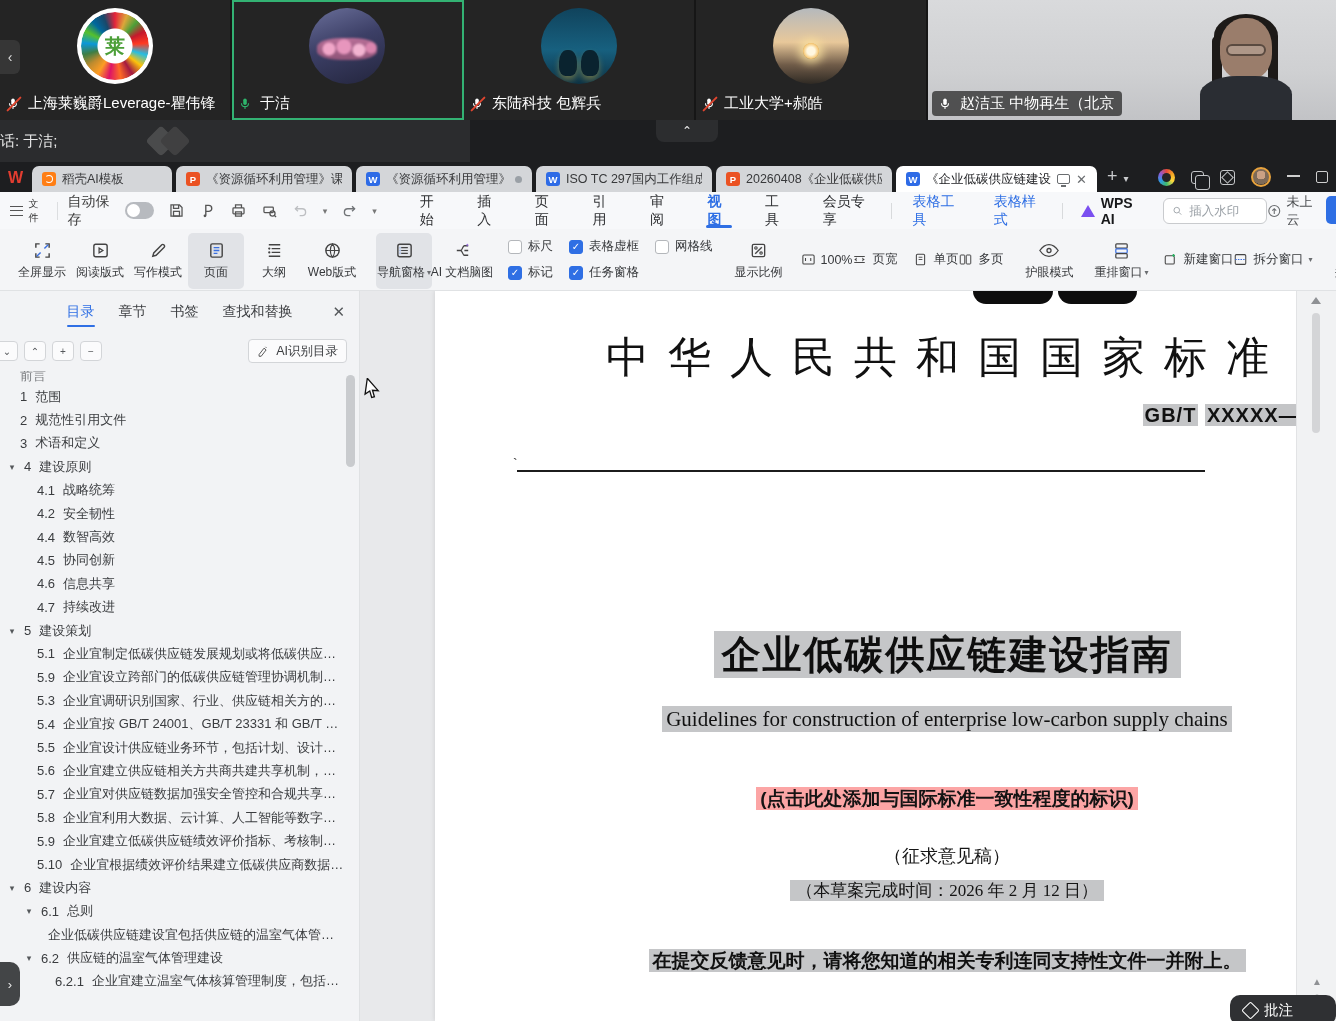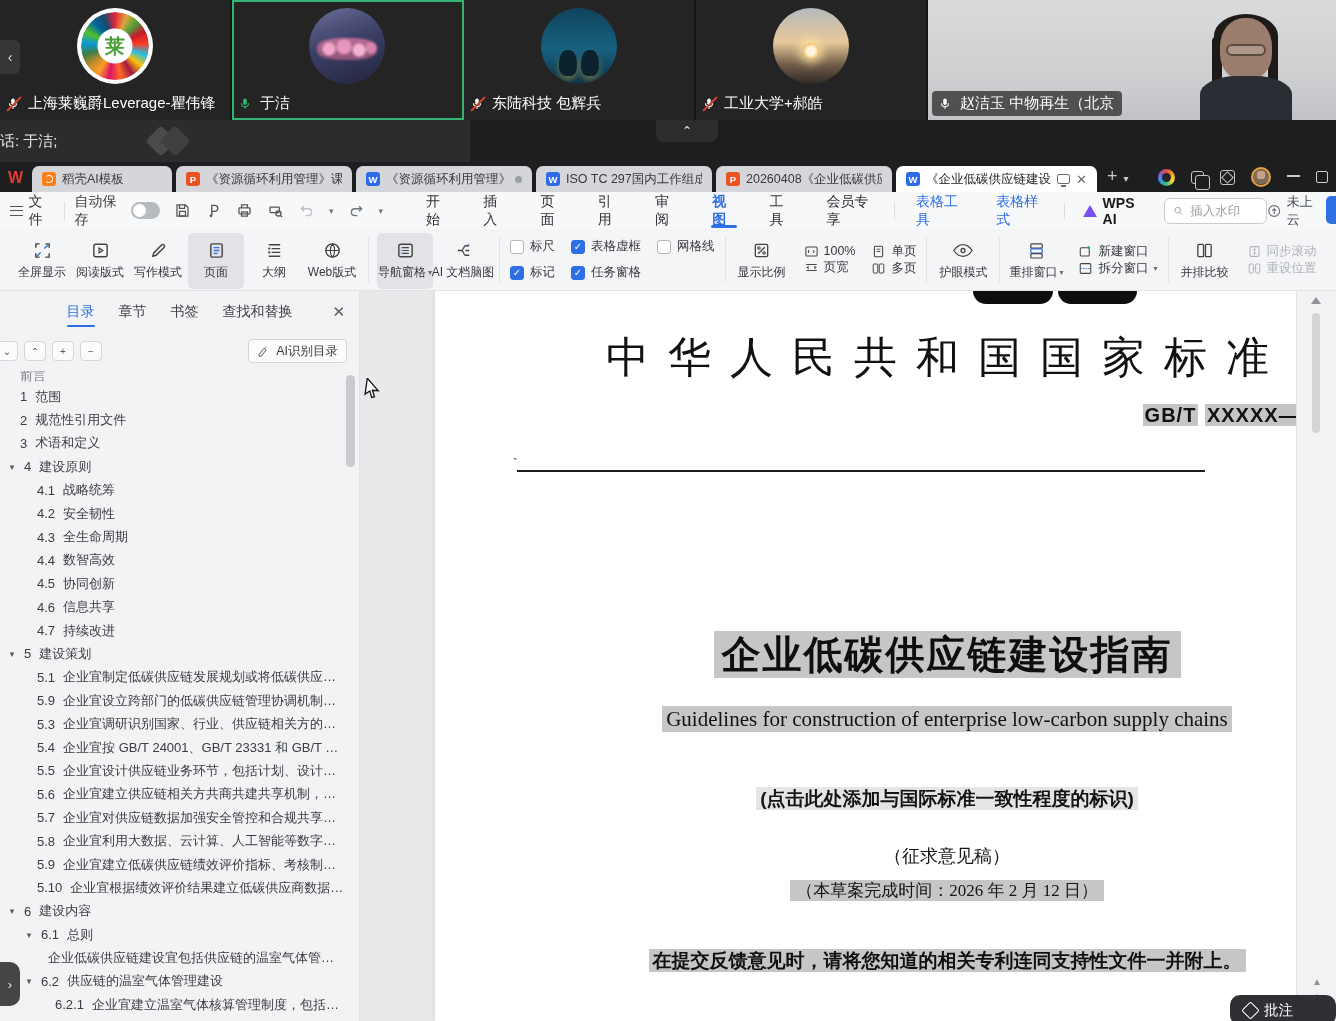--- a/index.html
+++ b/index.html
@@ -71,21 +71,21 @@
   .ic-copy { width:13px; height:13px; border:1.4px solid #c4c6c8; border-radius:3px; position:relative; }
   .ic-copy::after { content:""; position:absolute; left:3px; top:3px; width:13px; height:13px; border:1.4px solid #c4c6c8; border-radius:3px; background:#1d1e20; }
   .ic-box { width:15px; height:15px; border:1.4px solid #c4c6c8; border-radius:3px; transform:rotate(0deg); position:relative; }
   .ic-box::after { content:""; position:absolute; left:2px; top:2px; right:2px; bottom:2px; border:1px solid #c4c6c8; transform:rotate(45deg); }
   .ic-avatar { width:20px; height:20px; border-radius:50%; border:2px solid #e8a33d; background:radial-gradient(circle at 50% 38%,#caa184 0 34%,#7d6a58 35% 70%,#4a4038 71%); }
   .ic-min { width:13px; height:2px; background:#cfcfcf; margin-bottom:2px; }
   .ic-max { width:12px; height:12px; border:1.6px solid #cfcfcf; border-radius:2px; }
 
   
   .menubar { position:absolute; left:0; top:192px; width:1336px; height:37px; background:#f7f8fa; display:flex; align-items:center; font-size:14px; color:#333; }
-  .mb-file { display:flex; align-items:center; gap:6px; margin-left:10px; font-size:14px; }
+  .mb-file { display:flex; align-items:center; gap:6px; margin-left:10px; font-size:10px; }
   .hamb { width:14px; height:10px; border-top:1.6px solid #555; border-bottom:1.6px solid #555; position:relative; }
   .hamb::after { content:""; position:absolute; left:0; top:3.2px; width:100%; height:1.6px; background:#555; }
   .mb-sep { width:1px; height:18px; background:#dcdee0; margin:0 10px; }
   .autosave { display:flex; align-items:center; gap:6px; color:#3c3c3c; }
   .toggle { width:32px; height:17px; border-radius:9px; background:#b7babf; position:relative; }
   .toggle::after { content:""; position:absolute; left:2px; top:2px; width:13px; height:13px; border-radius:50%; background:#fff; }
   .qicons { display:flex; align-items:center; gap:14px; margin-left:14px; color:#555; }
   .qicons svg { display:block; }
   .qchev { font-size:9px; color:#777; }
   .mb-tabs { display:flex; align-items:center; gap:0; margin-left:26px; height:37px; }
@@ -108,21 +108,21 @@
   .rdiv { width:1px; background:#e0e2e4; margin:8px 2px; }
   .rbig { width:56px; height:56px; margin-top:2px; display:flex; flex-direction:column; align-items:center; justify-content:center; gap:4px; border-radius:5px; color:#36383b; font-size:12px; white-space:nowrap;text-align:right; }
   .rbig.sel { background:#e1e3e7; }
   .rbig svg { display:block; }
   .rbig .cap { display:flex; align-items:center; gap:2px; }
   .dchev { font-size:8px; color:#6a6d70; }
   .chkcol { display:flex; flex-direction:column; justify-content:center; gap:9px; padding:0 8px; }
   .chkrow { display:flex; align-items:center; gap:6px; font-size:12.5px; color:#36383b; white-space:nowrap; }
   .cb { width:14px; height:14px; border-radius:3px; border:1px solid #b4b7bb; background:#fff; display:flex; align-items:center; justify-content:center; font-size:10px; color:#fff; }
   .cb.on { background:#2f6fe4; border-color:#2f6fe4; }
-  .smallcol { display:flex; flex-direction:column; justify-content:center; padding:0 8px; }
+  .smallcol { display:flex; flex-direction:row; justify-content:center; padding:0 8px; }
   .srow { display:flex; align-items:center; gap:5px; font-size:12.5px; color:#36383b; white-space:nowrap; }
   .srow.gray { color:#b0b3b7; }
   .srow svg { display:block; flex:0 0 auto; }
 
   
   .content { position:absolute; left:0; top:291px; width:1336px; height:730px; background:#e8e9eb; }
 
   
   .sidebar { position:absolute; left:0; top:0; width:360px; height:730px; background:#f2f3f5; border-right:1px solid #dfe1e3; overflow:hidden; }
   .sb-tabs { display:flex; align-items:center; gap:24px; padding:12px 14px 8px 14px; font-size:14px; color:#3c3e41; position:relative;justify-content:center; }
@@ -153,21 +153,21 @@
   .std-no { position:absolute; right:100px; top:113px; font-size:20px; font-weight:bold; letter-spacing:1px; color:#111; font-family:"Liberation Sans",sans-serif; }
   .std-no .hl { background:#c4c5c7; padding:0 2px; }
   .gray-box { position:absolute; right:102px; top:139px; width:37px; height:20px; background:#b9babc; }
   .rule { position:absolute; left:82px; top:179px; width:688px; height:2px; background:#1c1c1c; }
   .backtick { position:absolute; left:78px; top:165px; font-size:14px; color:#333; }
   .title-cn { position:absolute; left:0; top:337px; width:100%; text-align:center; }
   .title-cn span { font-size:39px; font-weight:bold; color:#0e0e0e; background:#c5c6c8; padding:2px 8px; letter-spacing:2px; font-family:"Liberation Sans","DejaVu Sans",sans-serif; }
   .title-en { position:absolute; left:0; top:416px; width:100%; text-align:center; }
   .title-en span { font-size:21px; color:#111; background:#c5c6c8; padding:1px 4px; font-family:"Liberation Serif","DejaVu Serif",serif; }
   .intl-note { position:absolute; left:0; top:495px; width:100%; text-align:center; }
-  .intl-note span { font-size:19px; font-weight:bold; color:#141414; background:#e5e5e5; padding:1px 4px; }
+  .intl-note span { font-size:19px; font-weight:bold; color:#141414; background:#fca5a5; padding:1px 4px; }
   .draft { position:absolute; left:0; top:553px; width:100%; text-align:center; font-size:18px; color:#161616; font-family:"Liberation Serif","DejaVu Serif",serif; }
   .draft-date { position:absolute; left:0; top:588px; width:100%; text-align:center; }
   .draft-date span { font-size:17px; color:#161616; background:#c5c6c8; padding:1px 6px; font-family:"Liberation Serif","DejaVu Serif",serif; }
   .patent { position:absolute; left:0; top:657px; width:100%; text-align:center; }
   .patent span { font-size:19px; font-weight:bold; color:#101010; background:#c5c6c8; padding:1px 4px; }
   .vscroll { position:absolute; right:0; top:0; width:40px; height:730px; background:#f1f2f3; border-left:1px solid #e2e3e5; }
   .vs-up { position:absolute; left:14px; top:6px; width:0; height:0; border-left:5px solid transparent; border-right:5px solid transparent; border-bottom:7px solid #8f9194; }
   .vs-thumb { position:absolute; left:15px; top:22px; width:8px; height:120px; border-radius:4px; background:#d4d5d7; }
   .vs-marks { position:absolute; left:12px; bottom:18px; color:#8f9194; font-size:10px; line-height:14px; text-align:center; width:16px; }
   .comment-pill { position:absolute; right:0; bottom:-4px; height:30px; min-width:106px; background:#2f3033; border-radius:10px; color:#fff; display:flex; align-items:center; gap:7px; padding:0 14px; font-size:14.5px; }
@@ -659,24 +659,20 @@
           </div>
         <div class="o-item p1">
             <span class="o-num">4.1</span>
             <span class="o-label">战略统筹</span>
           </div>
         <div class="o-item p1">
             <span class="o-num">4.2</span>
             <span class="o-label">安全韧性</span>
           </div>
         <div class="o-item p1">
-            <span class="o-num">4.3</span>
-            <span class="o-label">全生命周期</span>
-          </div>
-        <div class="o-item p1">
             <span class="o-num">4.4</span>
             <span class="o-label">数智高效</span>
           </div>
         <div class="o-item p1">
             <span class="o-num">4.5</span>
             <span class="o-label">协同创新</span>
           </div>
         <div class="o-item p1">
             <span class="o-num">4.6</span>
             <span class="o-label">信息共享</span>

